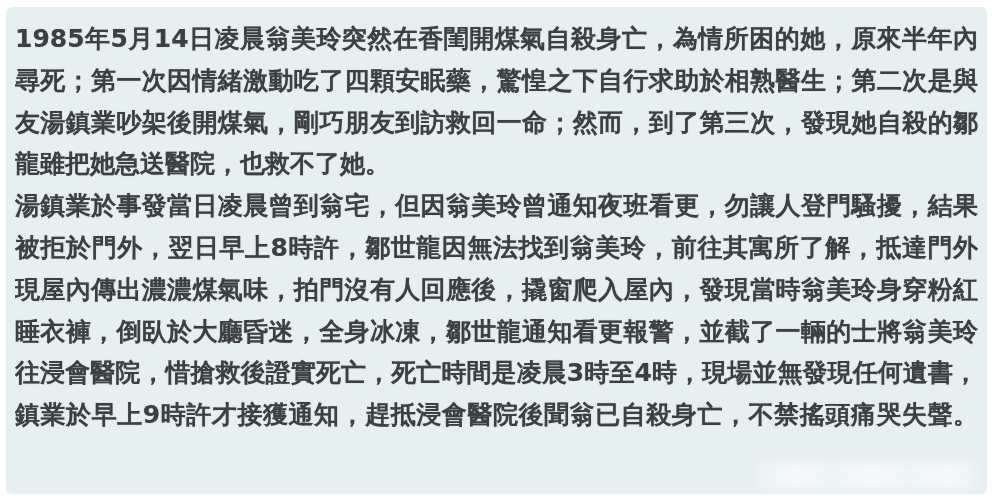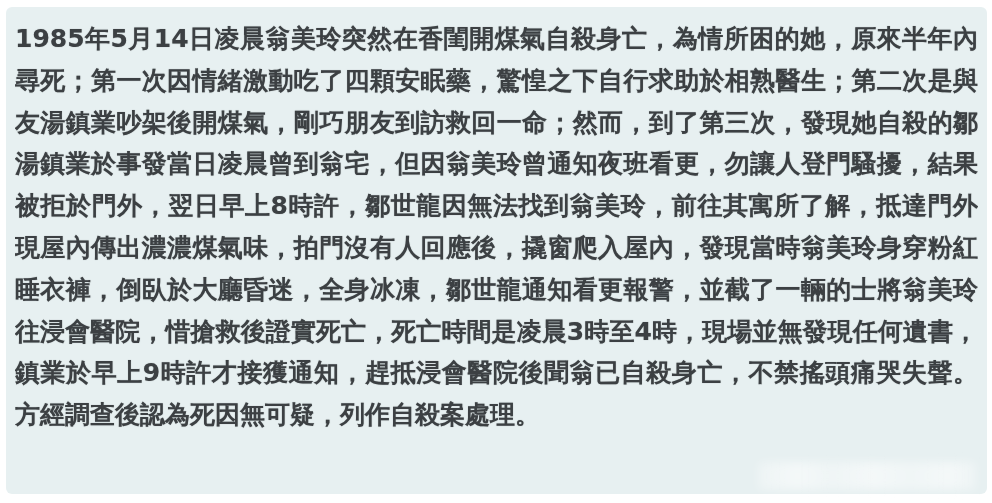--- a/index.html
+++ b/index.html
@@ -71,25 +71,25 @@
 </style>
 </head>
 <body>
 
 <div class="page">
   <div class="content" id="article-container">
       <div class="paragraph">
         <div class="line">1985年5月14日凌晨翁美玲突然在香閨開煤氣自殺身亡，為情所困的她，原來半年內三度</div>
         <div class="line">尋死；第一次因情緒激動吃了四顆安眠藥，驚惶之下自行求助於相熟醫生；第二次是與男</div>
         <div class="line">友湯鎮業吵架後開煤氣，剛巧朋友到訪救回一命；然而，到了第三次，發現她自殺的鄒世</div>
+        <div class="line line--end">龍雖把她急送醫院，也救不了她。</div>
       </div>
       <div class="paragraph">
         <div class="line">湯鎮業於事發當日凌晨曾到翁宅，但因翁美玲曾通知夜班看更，勿讓人登門騷擾，結果他</div>
         <div class="line">被拒於門外，翌日早上8時許，鄒世龍因無法找到翁美玲，前往其寓所了解，抵達門外發</div>
         <div class="line">現屋內傳出濃濃煤氣味，拍門沒有人回應後，撬窗爬入屋內，發現當時翁美玲身穿粉紅色</div>
         <div class="line">睡衣褲，倒臥於大廳昏迷，全身冰凍，鄒世龍通知看更報警，並截了一輛的士將翁美玲送</div>
         <div class="line">往浸會醫院，惜搶救後證實死亡，死亡時間是凌晨3時至4時，現場並無發現任何遺書，湯</div>
         <div class="line">鎮業於早上9時許才接獲通知，趕抵浸會醫院後聞翁已自殺身亡，不禁搖頭痛哭失聲。警</div>
-        <div class="line line--end">方經調查後認為死因無可疑，列作自殺案處理。</div>
       </div>
     </div>
   <div class="watermark-blur"></div>
 </div>
 
 </body></html>

